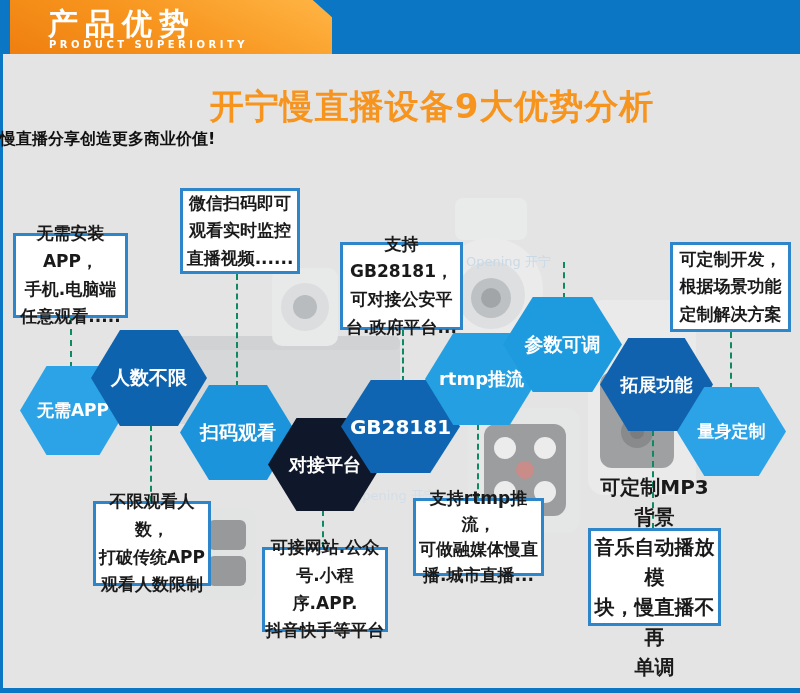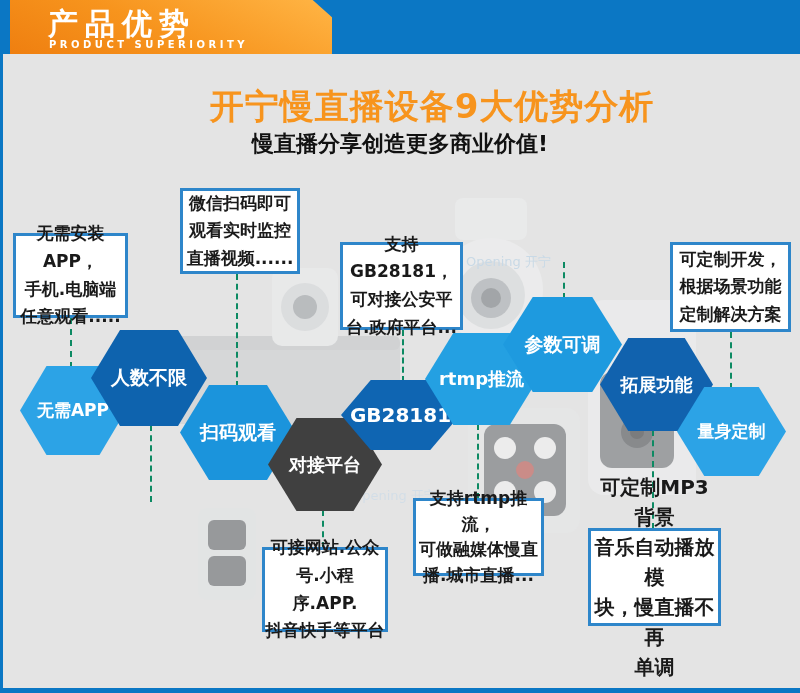--- a/index.html
+++ b/index.html
@@ -12,22 +12,22 @@
           background:linear-gradient(205deg,#ffb545 0%,#f7941d 55%,#ef7f10 100%);
           clip-path:polygon(0 0,94% 0,100% 32%,100% 100%,0 100%);}
   .banner-title{position:absolute;left:38px;top:4px;font-size:30px;font-weight:bold;
                 color:#ffffff;letter-spacing:7px;}
   .banner-sub{position:absolute;left:39px;top:39px;font-size:10px;font-weight:bold;
               color:#ffffff;letter-spacing:3.5px;}
 
   
   .title{position:absolute;left:0;top:84px;width:100%;text-align:center;
          font-size:34px;font-weight:bold;color:#f7941d;letter-spacing:1px;padding-left:32px;}
-  .subtitle{position:absolute;left:0;top:129px;width:100%;text-align:center;
-            font-size:22px;font-weight:bold;color:#111111;}
+  .subtitle{position:absolute;left:0;top:129px;width:100%;text-align:left;
+            font-size:16px;font-weight:bold;color:#111111;}
 
   
   .bg-art{position:absolute;left:0;top:0;pointer-events:none;}
 
   
   .box{position:absolute;box-sizing:border-box;background:#ffffff;border:3px solid #2e86ca;
        color:#1a1a1a;font-size:17px;font-weight:600;line-height:1.62;text-align:center;
        display:flex;align-items:center;justify-content:center;white-space:pre-line;z-index:3;}
   .box-1{left:13px; top:233px;width:115px;height:85px;}
   .box-2{left:180px;top:188px;width:120px;height:86px;}
@@ -52,21 +52,21 @@
   .conn-9{left:652px;top:430px;height:99px;}
 
   
   .hex{position:absolute;display:flex;align-items:center;justify-content:center;
        clip-path:polygon(25% 0,75% 0,100% 50%,75% 100%,25% 100%,0 50%);
        color:#ffffff;font-weight:bold;font-size:19px;z-index:4;}
   .hex-1{left:20px; top:366px;width:106px;height:89px;font-size:17px;}
   .hex-2{left:91px; top:330px;width:116px;height:96px;}
   .hex-3{left:180px;top:385px;width:116px;height:95px;}
   .hex-4{left:268px;top:418px;width:114px;height:93px;font-size:18px;}
-  .hex-5{left:341px;top:380px;width:119px;height:70px;font-size:20px;}
+  .hex-5{left:341px;top:380px;width:119px;height:93px;font-size:20px;}
   .hex-6{left:425px;top:333px;width:113px;height:92px;font-size:18px;}
   .hex-7{left:503px;top:297px;width:119px;height:95px;}
   .hex-8{left:600px;top:338px;width:113px;height:93px;font-size:18px;}
   .hex-9{left:677px;top:387px;width:109px;height:89px;font-size:17px;}
 </style>
 </head>
 <body>
 
 <div class="page">
   <div class="content-bg"></div>
@@ -127,41 +127,44 @@
 任意观看.....</div>
   <div class="box box-2">微信扫码即可
 观看实时监控
 直播视频......</div>
   <div class="box box-3">支持GB28181，
 可对接公安平
 台.政府平台...</div>
   <div class="box box-5">可定制开发，
 根据场景功能
 定制解决方案</div>
+  <div class="box box-6">不限观看人数，
+打破传统APP
+观看人数限制</div>
   <div class="box box-8">支持rtmp推流，
 可做融媒体慢直
 播.城市直播...</div>
   <div class="box box-7">可接网站.公众
 号.小程序.APP.
 抖音快手等平台</div>
   <div class="box box-9">可定制MP3背景
 音乐自动播放模
 块，慢直播不再
 单调</div>
 
   <div class="hex hex-1" style="background: rgb(44, 163, 230);">
       <span>无需APP</span>
     </div>
   <div class="hex hex-2" style="background: rgb(14, 99, 174);">
       <span>人数不限</span>
     </div>
   <div class="hex hex-3" style="background: rgb(27, 148, 220);">
       <span>扫码观看</span>
     </div>
-  <div class="hex hex-4" style="background: #404040;">
+  <div class="hex hex-4" style="background: #0f172a;">
       <span>对接平台</span>
     </div>
   <div class="hex hex-5" style="background: rgb(15, 101, 178);">
       <span>GB28181</span>
     </div>
   <div class="hex hex-6" style="background: rgb(36, 160, 226);">
       <span>rtmp推流</span>
     </div>
   <div class="hex hex-7" style="background: rgb(30, 154, 223);">
       <span>参数可调</span>

